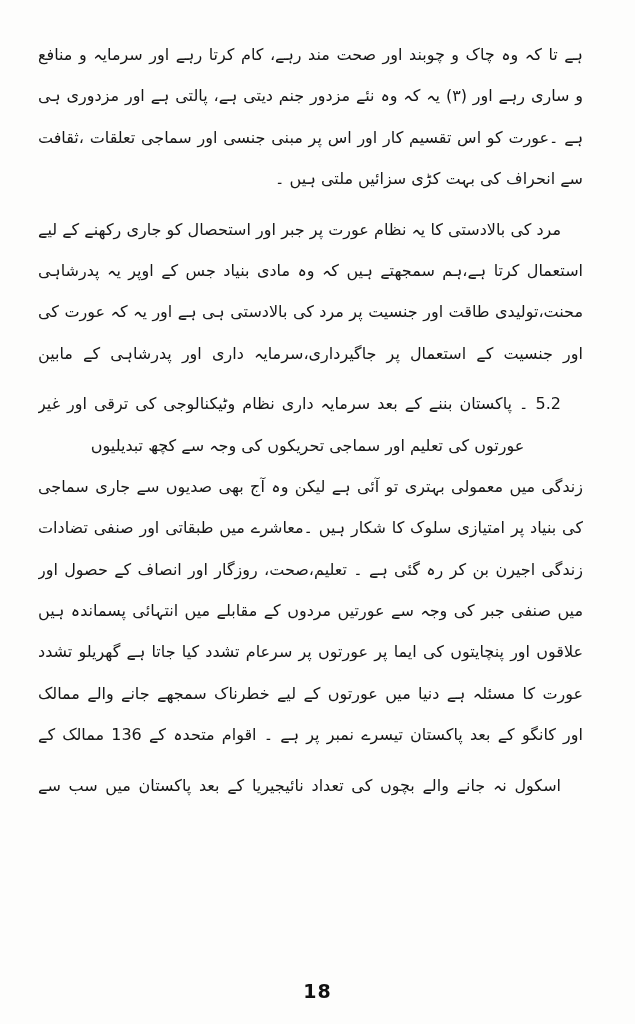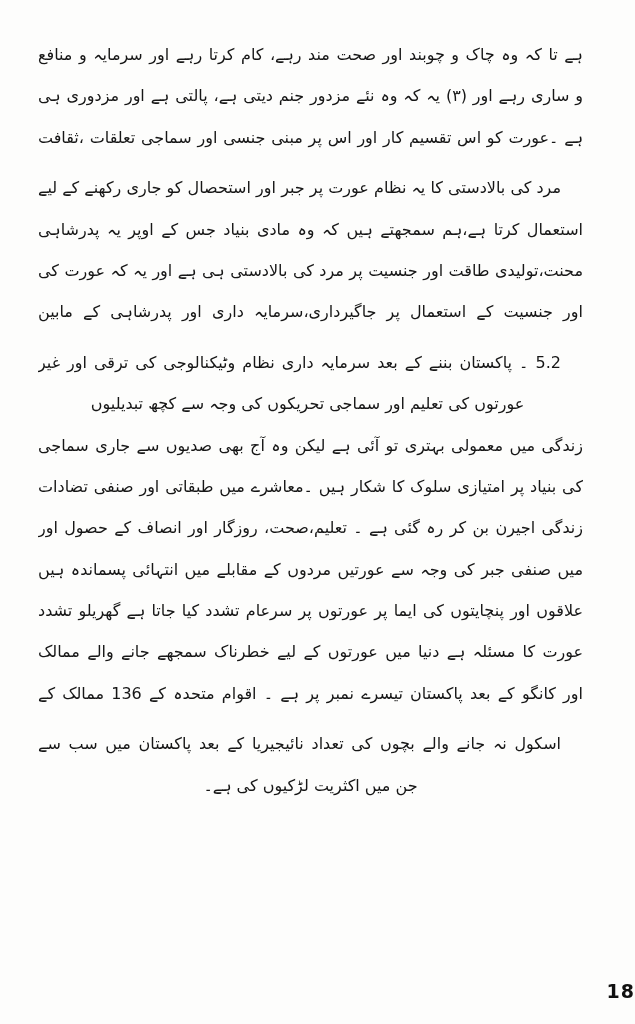--- a/index.html
+++ b/index.html
@@ -41,56 +41,56 @@
   .text-line.align-right  { text-align: right;  text-align-last: right; }
   .text-line.align-left   { text-align: left;   text-align-last: left; }
   .text-line.align-center { text-align: center; text-align-last: center; }
   .text-line.first-indent { padding-right: 22px; }
   .text-line.both-indent  { padding-right: 48px; padding-left: 42px; }
   .page-number {
     position: absolute;
     bottom: 22px;
     left: 0;
     width: 100%;
-    text-align: right;
+    text-align: center;
     direction: ltr;
     font-size: 19px;
     font-weight: bold;
     letter-spacing: 1px;
     color: #111;
     font-family: "DejaVu Sans", "Liberation Sans", sans-serif;
   }
 </style>
 </head>
 <body>
 
 <div class="page">
   <div class="page-body" id="page-body">
 
   <div class="paragraph">
         <div class="text-line">ہے تا کہ وہ چاک و چوبند اور صحت مند رہے، کام کرتا رہے اور سرمایہ و منافع پیدا کرنے کا عمل جاری</div>
         <div class="text-line">و ساری رہے اور (۳) یہ کہ وہ نئے مزدور جنم دیتی ہے، پالتی ہے اور مزدوری ہی کے طور پر تیار کرتی</div>
         <div class="text-line">ہے ۔عورت کو اس تقسیم کار اور اس پر مبنی جنسی اور سماجی تعلقات ،ثقافت ،اخلاقیات اور جمالیات</div>
+        <div class="text-line align-right">سے انحراف کی بہت کڑی سزائیں ملتی ہیں ۔</div>
       </div>
       <div class="paragraph">
         <div class="text-line first-indent">مرد کی بالادستی کا یہ نظام عورت پر جبر اور استحصال کو جاری رکھنے کے لیے تشدد کو عملی طور پر</div>
         <div class="text-line">استعمال کرتا ہے،ہم سمجھتے ہیں کہ وہ مادی بنیاد جس کے اوپر یہ پدرشاہی نظام کھڑا ہے وہ عورت کی</div>
         <div class="text-line">محنت،تولیدی طاقت اور جنسیت پر مرد کی بالادستی ہی ہے اور یہ کہ عورت کی محنت،تولیدی طاقت</div>
         <div class="text-line">اور جنسیت کے استعمال پر جاگیرداری،سرمایہ داری اور پدرشاہی کے مابین تضادات کے باوجود</div>
       </div>
       <div class="paragraph">
         <div class="text-line first-indent">5.2 ۔ پاکستان بننے کے بعد سرمایہ داری نظام وٹیکنالوجی کی ترقی اور غیر ملکی اشیاء کی بھرمار</div>
         <div class="text-line align-center both-indent">عورتوں کی تعلیم اور سماجی تحریکوں کی وجہ سے کچھ تبدیلیوں کے نتیجے میں عورتوں کے معیار</div>
         <div class="text-line">زندگی میں معمولی بہتری تو آئی ہے لیکن وہ آج بھی صدیوں سے جاری سماجی جبر ،استحصال اور جنس</div>
         <div class="text-line">کی بنیاد پر امتیازی سلوک کا شکار ہیں ۔معاشرے میں طبقاتی اور صنفی تضادات کی وجہ سے عورت کی</div>
         <div class="text-line">زندگی اجیرن بن کر رہ گئی ہے ۔ تعلیم،صحت، روزگار اور انصاف کے حصول اور زندگی کے ہر شعبے</div>
         <div class="text-line">میں صنفی جبر کی وجہ سے عورتیں مردوں کے مقابلے میں انتہائی پسماندہ ہیں جاگیرداری کے شکار</div>
         <div class="text-line">علاقوں اور پنچایتوں کی ایما پر عورتوں پر سرعام تشدد کیا جاتا ہے گھریلو تشدد بھی بلاتفریق طبقہ ہر</div>
         <div class="text-line">عورت کا مسئلہ ہے دنیا میں عورتوں کے لیے خطرناک سمجھے جانے والے ممالک میں افغانستان</div>
         <div class="text-line">اور کانگو کے بعد پاکستان تیسرے نمبر پر ہے ۔ اقوام متحدہ کے 136 ممالک کے انڈکس میں</div>
       </div>
       <div class="paragraph">
         <div class="text-line first-indent">اسکول نہ جانے والے بچوں کی تعداد نائیجیریا کے بعد پاکستان میں سب سے زیادہ ہے اور</div>
-        <div class="text-line align-center">جن میں اکثریت لڑکیوں کی ہے۔</div>
       </div>
     </div>
   <div class="page-number">18</div>
 </div>
 
 </body></html>

